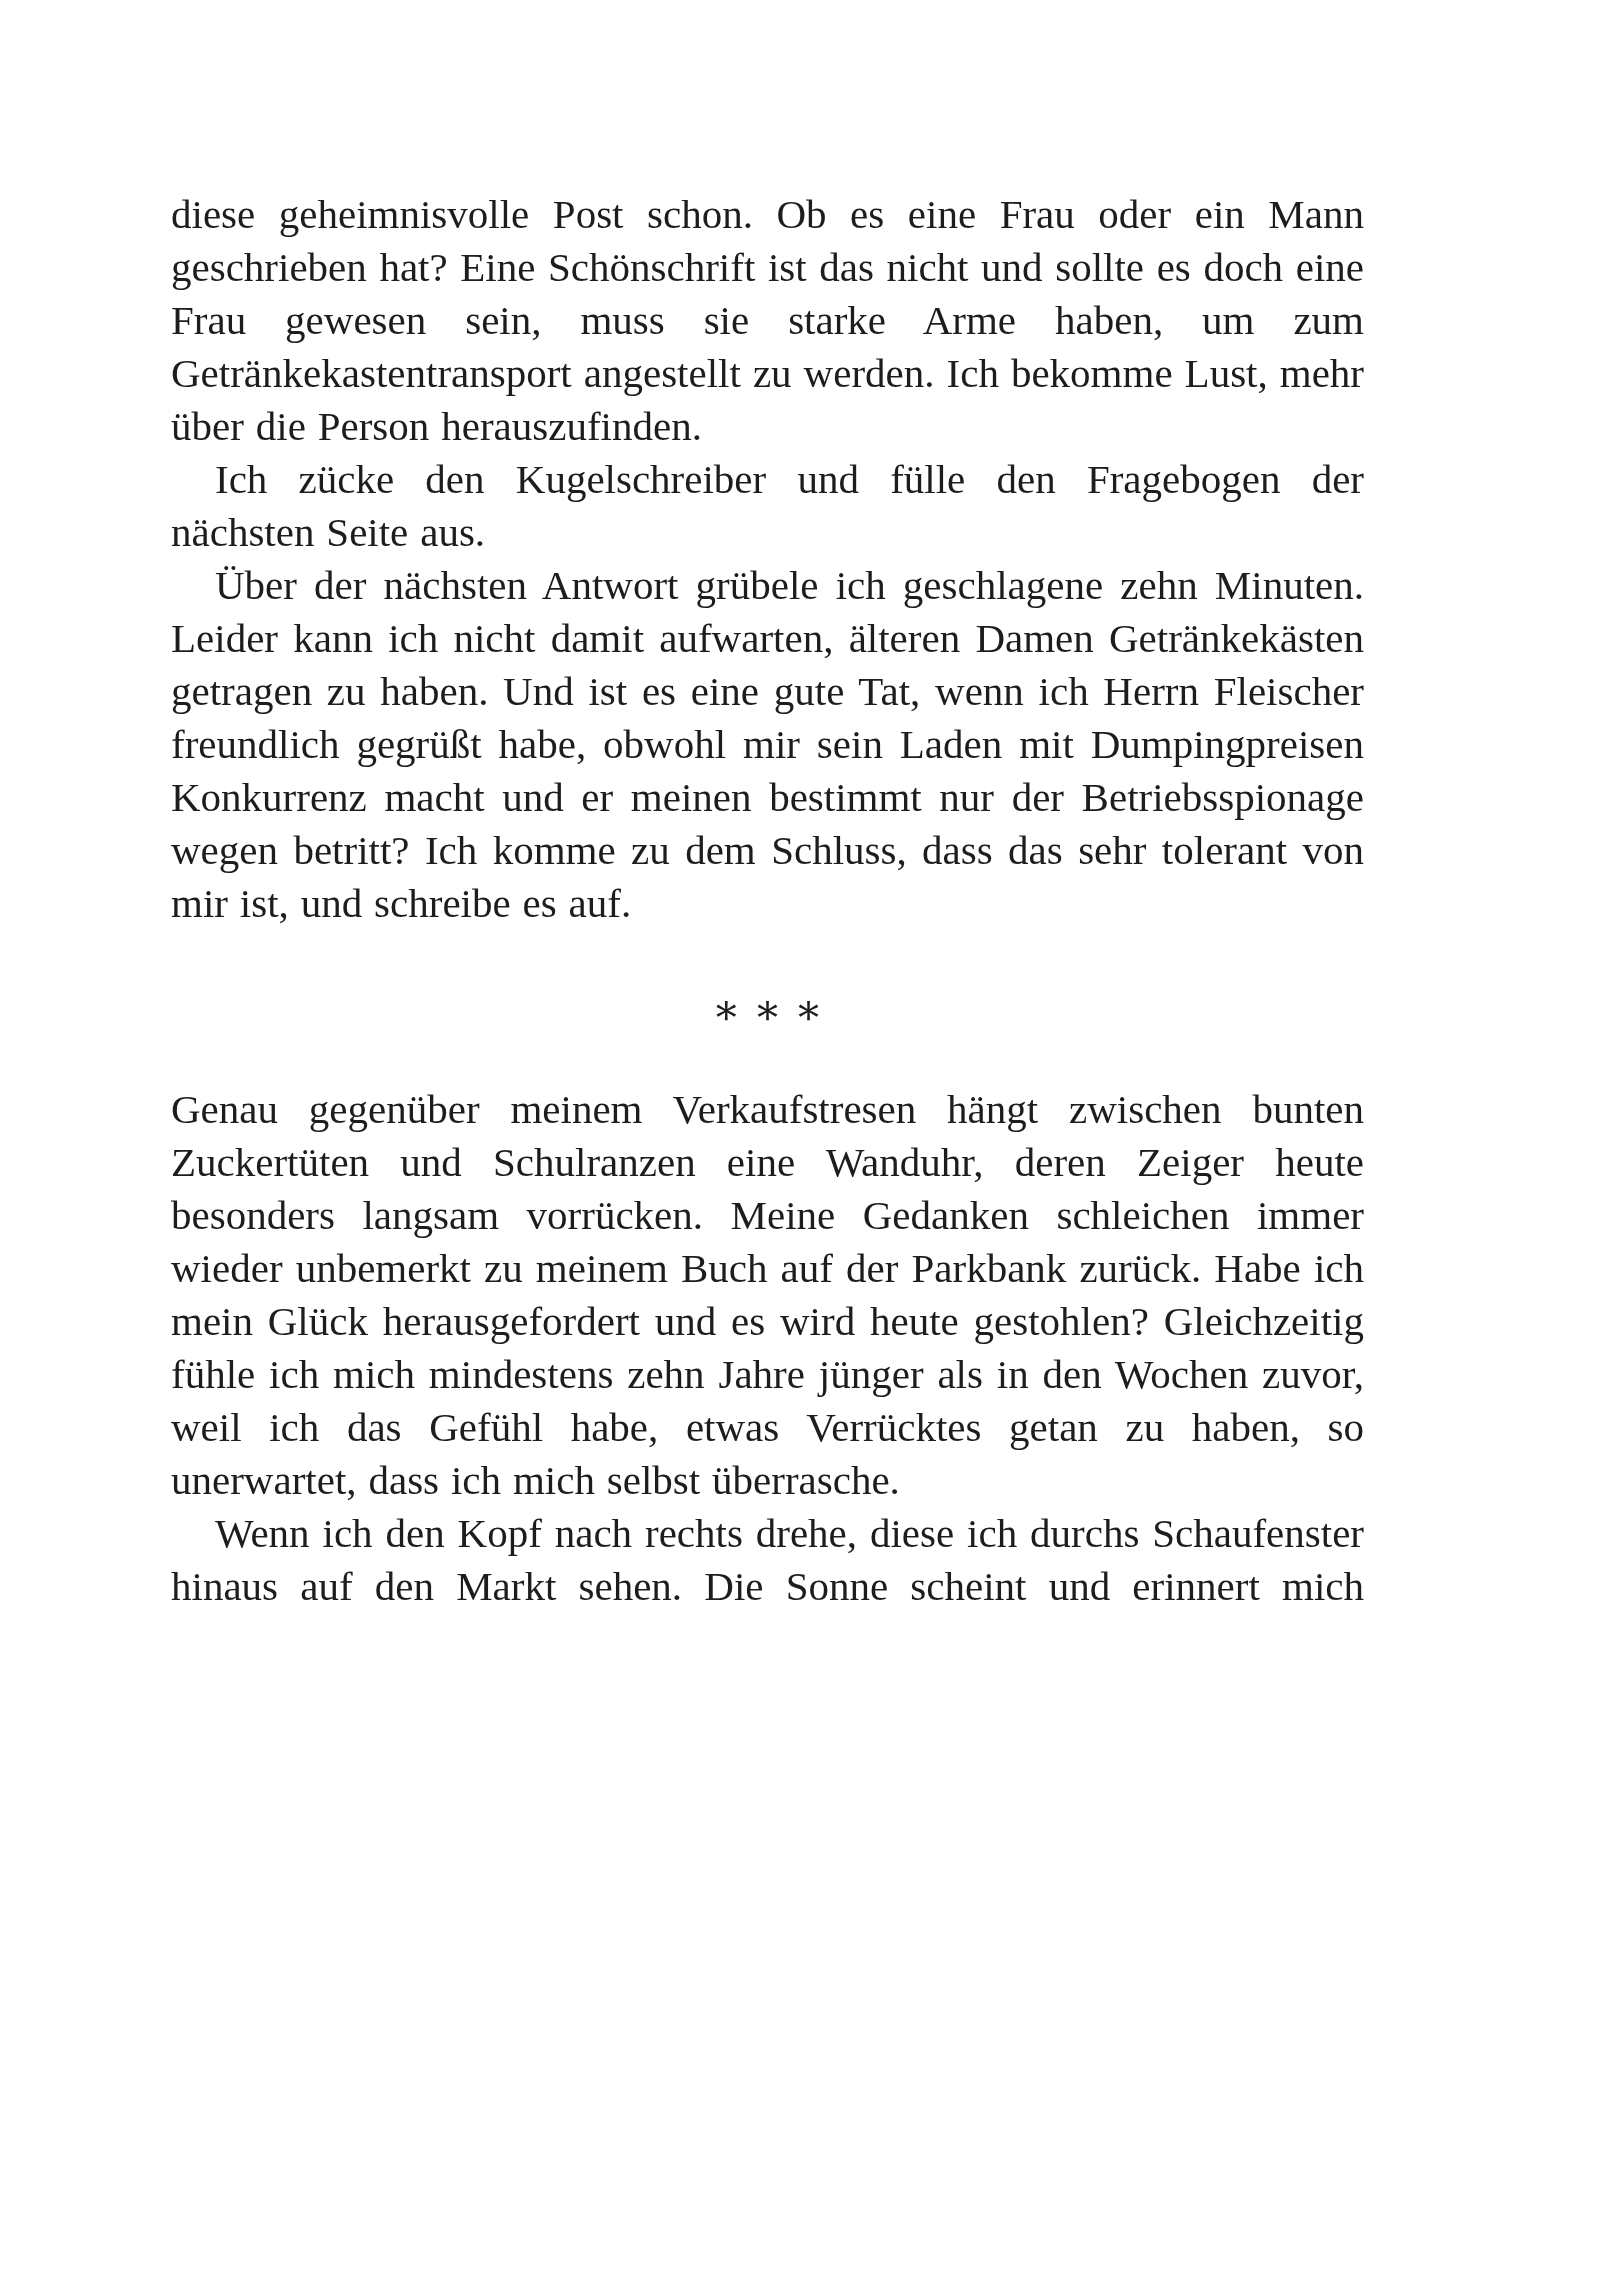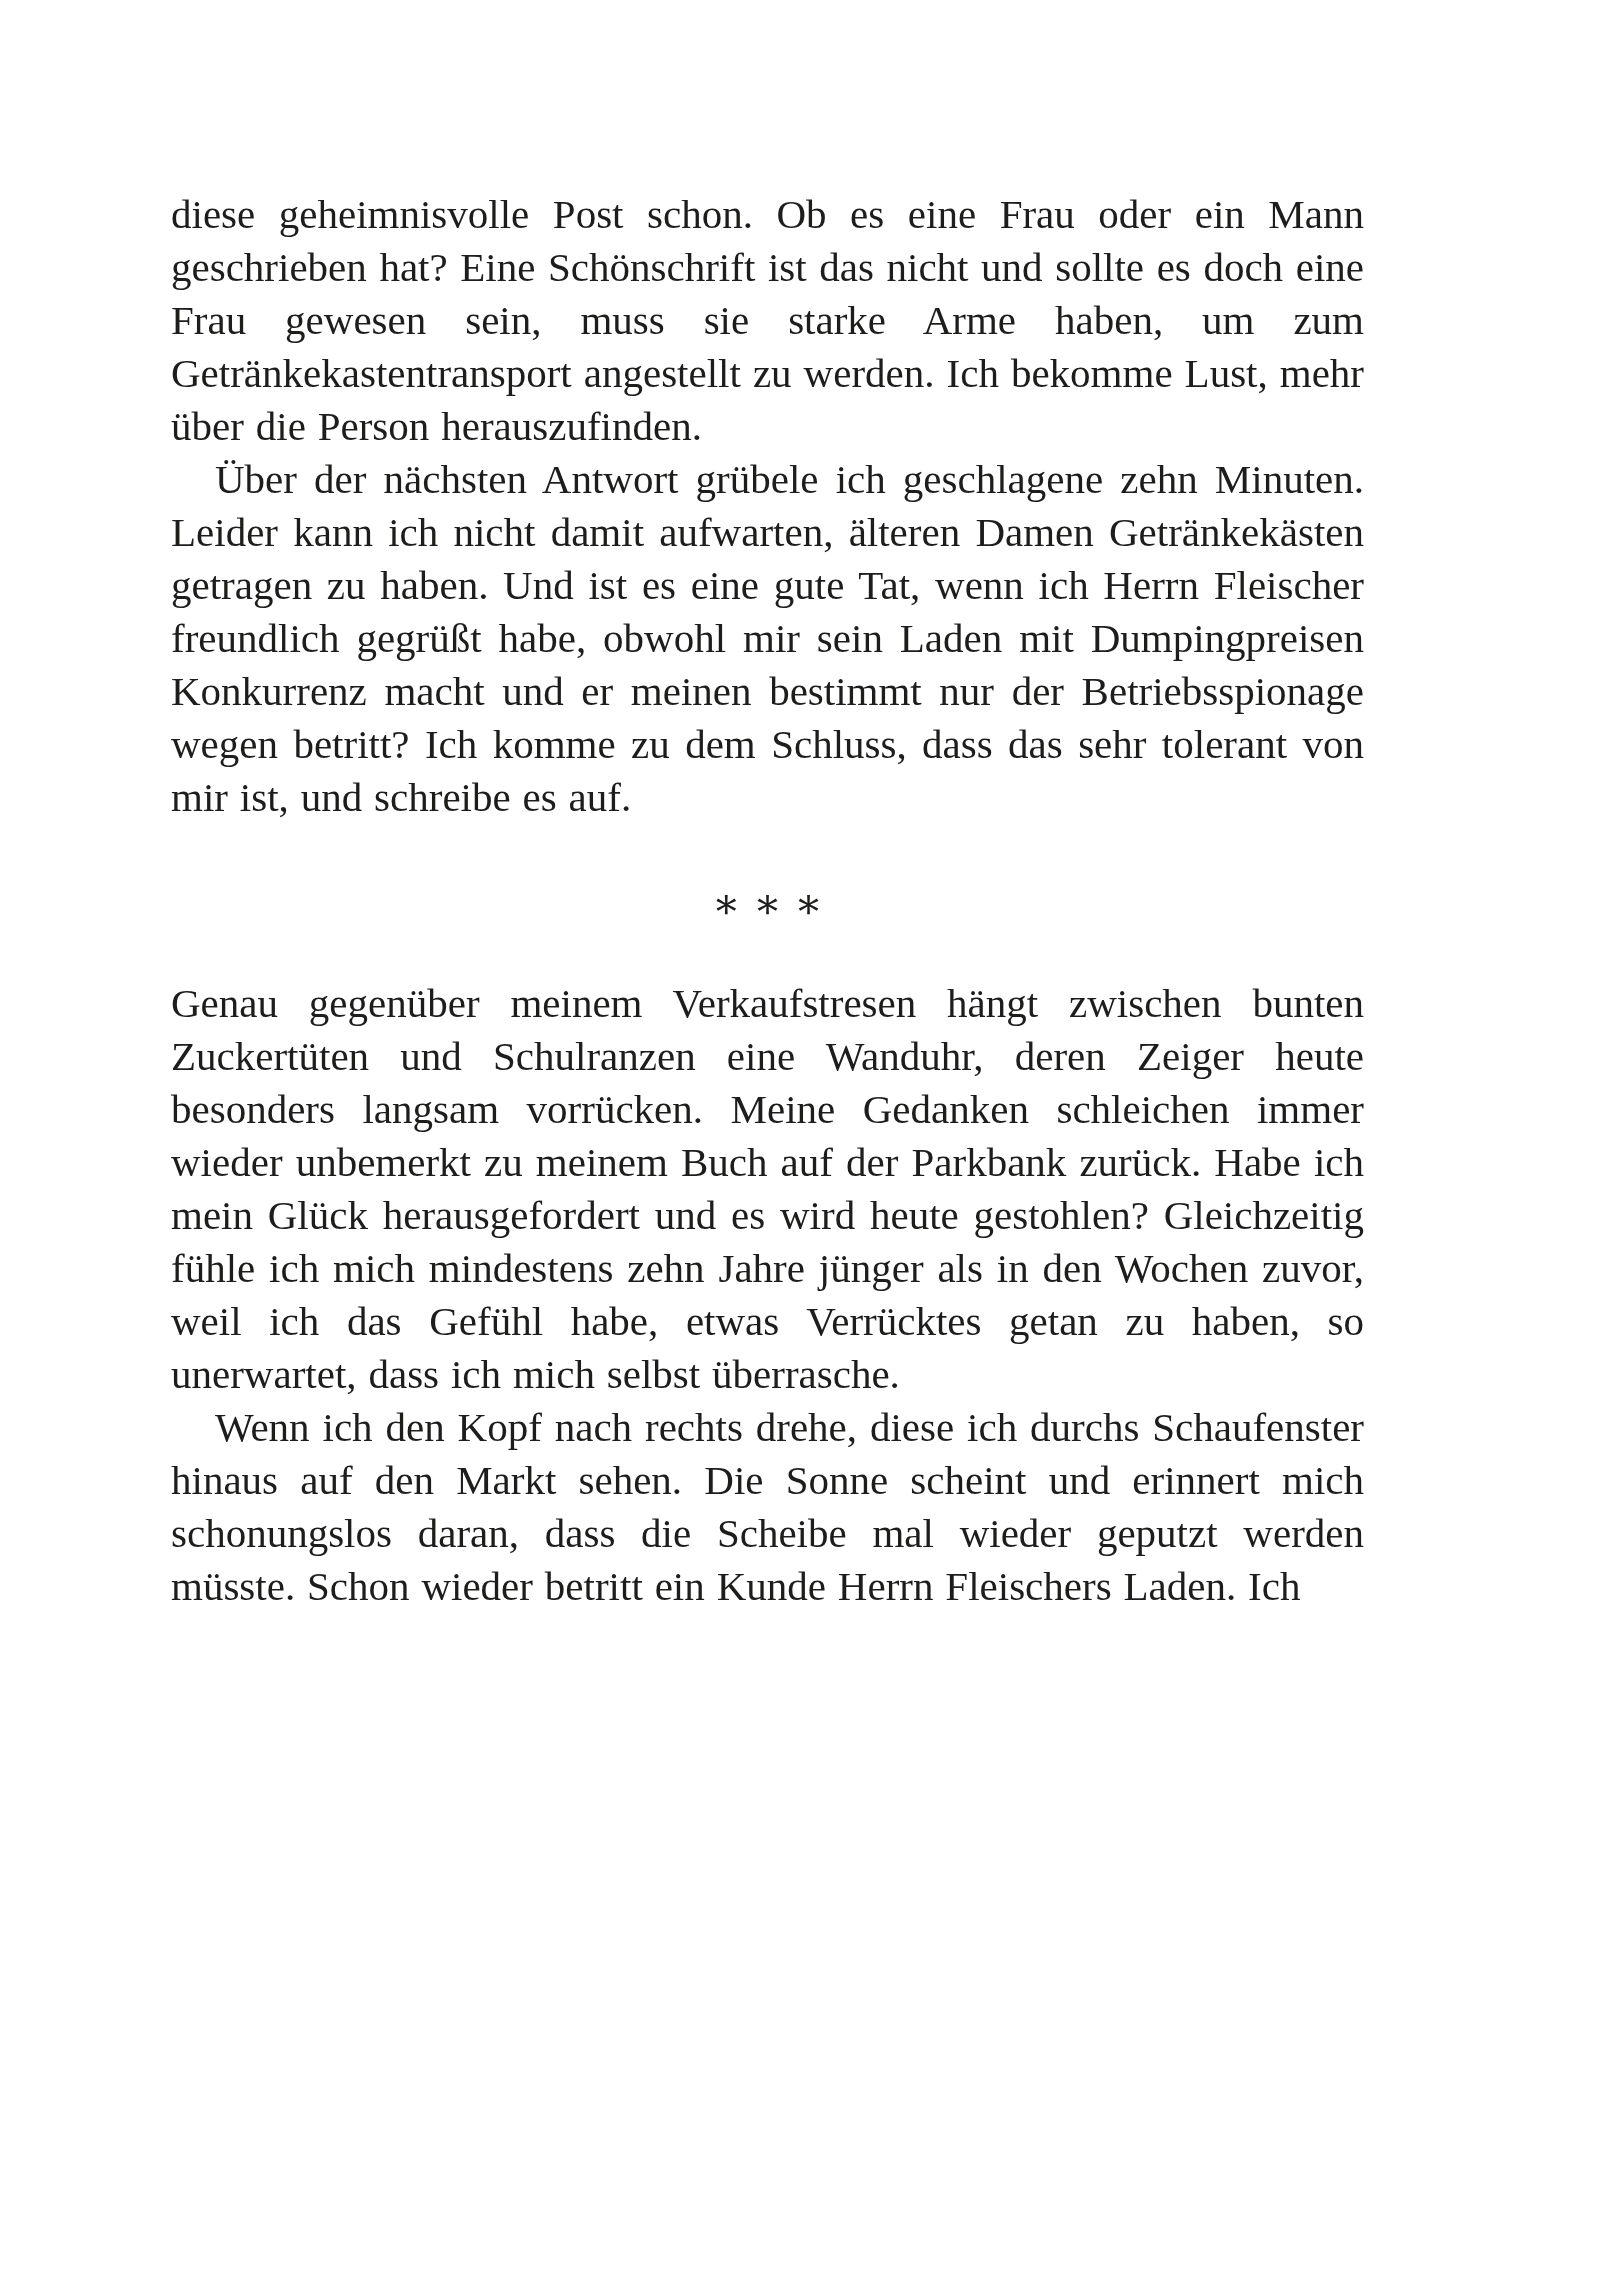--- a/index.html
+++ b/index.html
@@ -71,20 +71,21 @@
 </style>
 </head>
 <body>
 
 <div class="book-page" lang="de">
 
   <main class="text-block">
 
     <p class="para">diese geheimnisvolle Post schon. Ob es eine Frau oder ein Mann geschrieben hat? Eine Schönschrift ist das nicht und sollte es doch eine Frau gewesen sein, muss sie starke Arme haben, um zum Getränkekastentransport angestellt zu werden. Ich bekomme Lust, mehr über die Person herauszufinden.</p>
 
+    <p class="para indent">Ich zücke den Kugelschreiber und fülle den Fragebogen der nächsten Seite aus.</p>
 
 
     <p class="para indent">Über der nächsten Antwort grübele ich geschlagene zehn Minuten. Leider kann ich nicht damit aufwarten, älteren Damen Getränkekästen getragen zu haben. Und ist es eine gute Tat, wenn ich Herrn Fleischer freundlich gegrüßt habe, obwohl mir sein Laden mit Dumpingpreisen Konkurrenz macht und er meinen bestimmt nur der Betriebsspionage wegen betritt? Ich komme zu dem Schluss, dass das sehr tolerant von mir ist, und schreibe es auf.</p>
 
 
     <div class="separator">
       <span class="asterisks">∗∗∗</span>
     </div>
 
     <p class="para">Genau gegenüber meinem Verkaufstresen hängt zwischen bunten Zuckertüten und Schulranzen eine Wanduhr, deren Zeiger heute besonders langsam vorrücken. Meine Gedanken schleichen immer wieder unbemerkt zu meinem Buch auf der Parkbank zurück. Habe ich mein Glück herausgefordert und es wird heute gestohlen? Gleichzeitig fühle ich mich mindestens zehn Jahre jünger als in den Wochen zuvor, weil ich das Gefühl habe, etwas Verrücktes getan zu haben, so unerwartet, dass ich mich selbst überrasche.</p>

